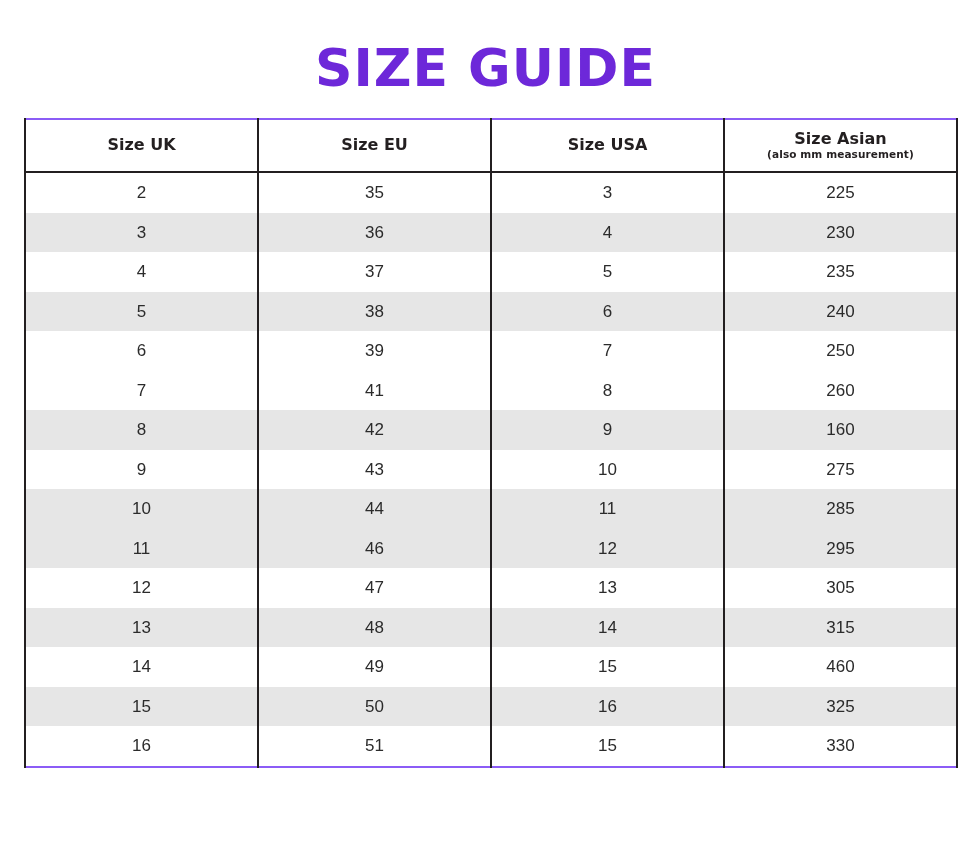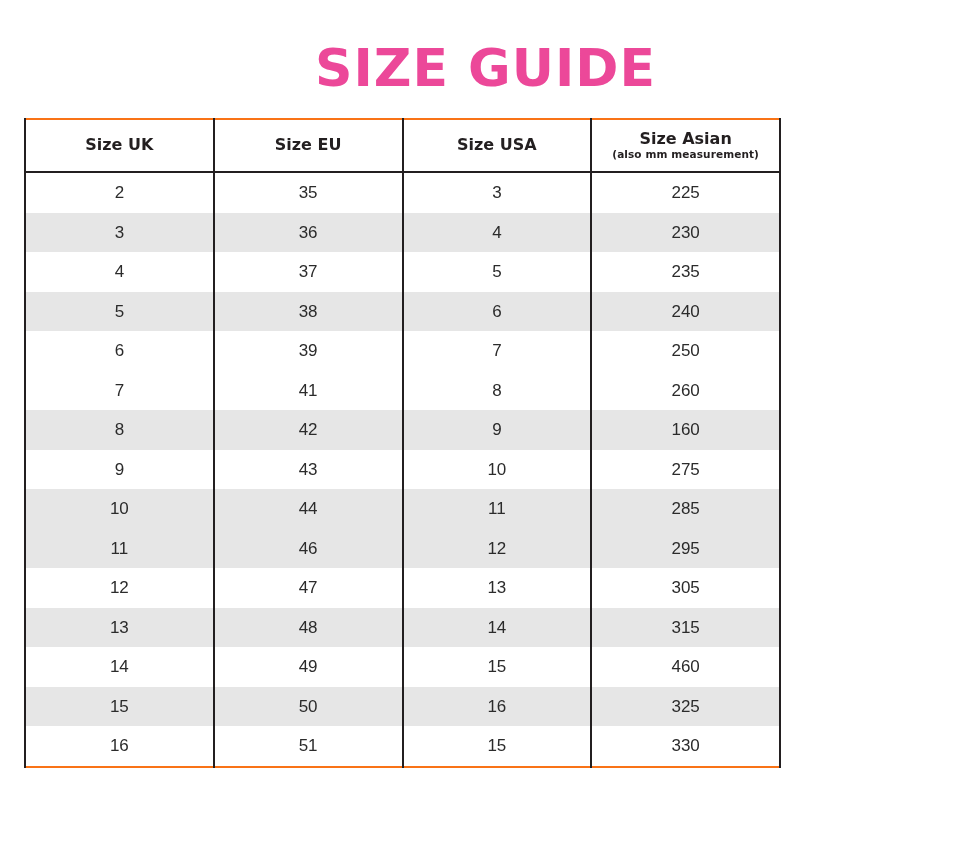--- a/index.html
+++ b/index.html
@@ -23,31 +23,31 @@
   }
   .title {
     text-align: center;
     font-size: 52px;
     font-weight: 900;
     letter-spacing: 1px;
     line-height: 1;
     margin: 0;
     padding-top: 42px;
     padding-bottom: 24px;
-    color: #ec4899;
+    color: #6d28d9;
     font-family: "DejaVu Sans", "Liberation Sans", sans-serif;
   }
   .table-wrap {
     padding: 0 24px;
   }
   table.size-table {
-    width: 757px;
+    width: 934px;
     border-collapse: collapse;
     table-layout: fixed;
-    border: 2px solid #f97316;
+    border: 2px solid #8b5cf6;
   }
   table.size-table th,
   table.size-table td {
     border-left: 2px solid #231f20;
     border-right: 2px solid #231f20;
     text-align: center;
     vertical-align: middle;
   }
   table.size-table thead th {
     border-bottom: 2px solid #231f20;

